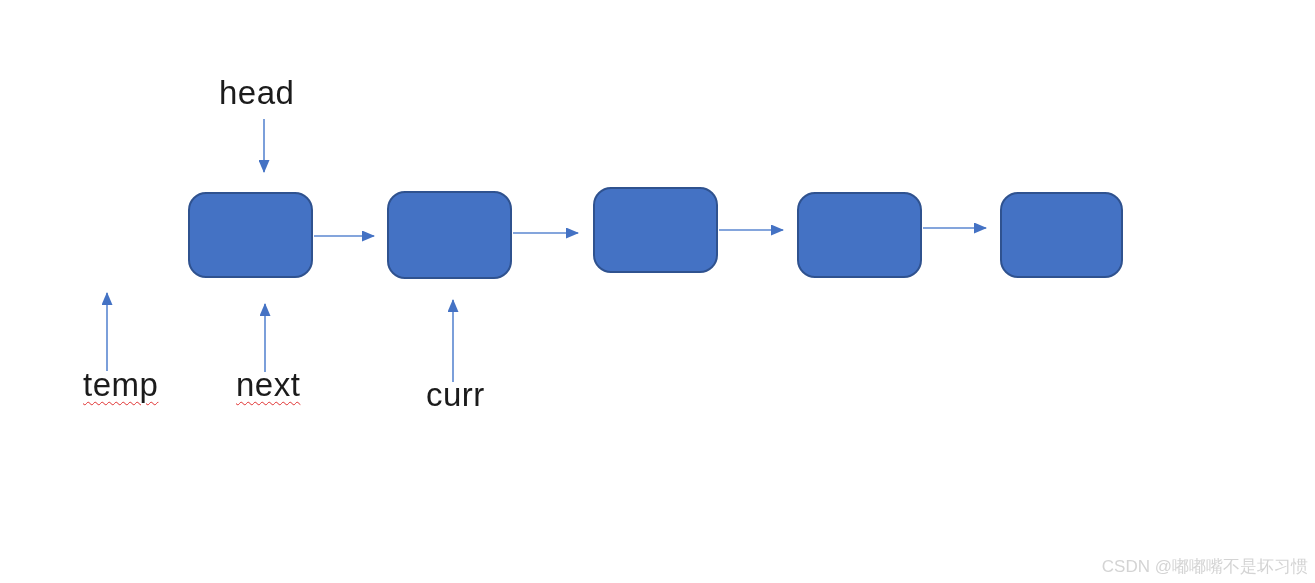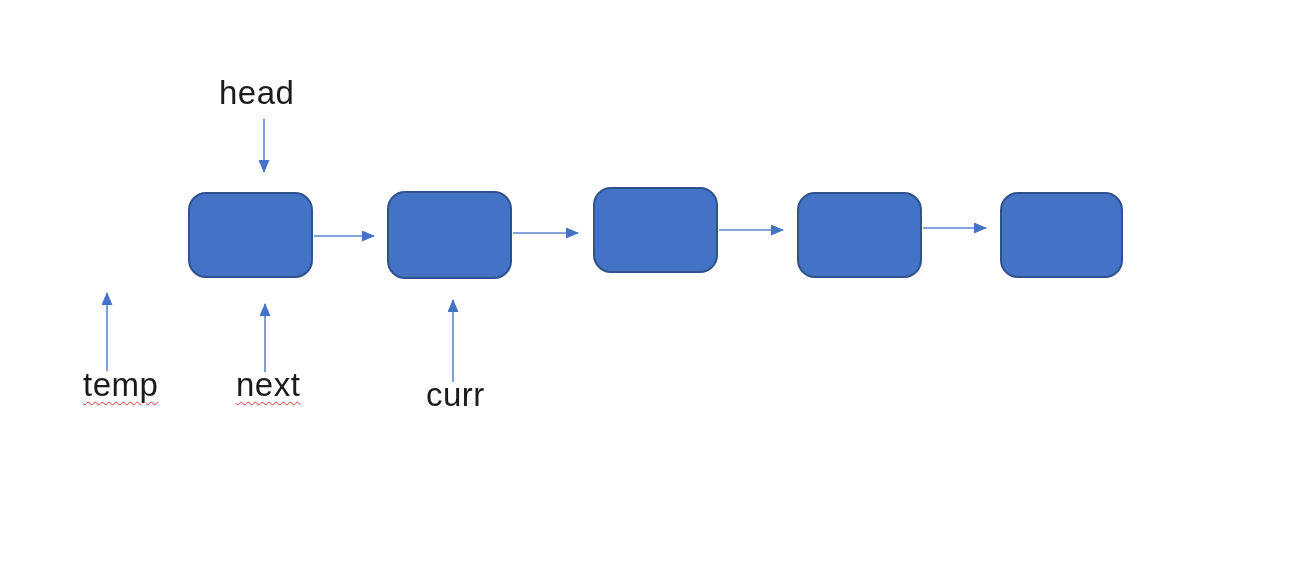--- a/index.html
+++ b/index.html
@@ -112,13 +112,14 @@
   <div class="node" id="node-3"></div>
   <div class="node" id="node-4"></div>
   <div class="node" id="node-5"></div>
 
   <div class="ptr-label" id="label-head">head</div>
   <div class="ptr-label squiggle" id="label-prev">temp</div>
   <div class="ptr-label squiggle" id="label-curr">next</div>
   <div class="ptr-label" id="label-temp">curr</div>
 
 
+  <div id="watermark">CSDN @嘟嘟嘴不是坏习惯</div>
 </div>
 
 </body></html>

